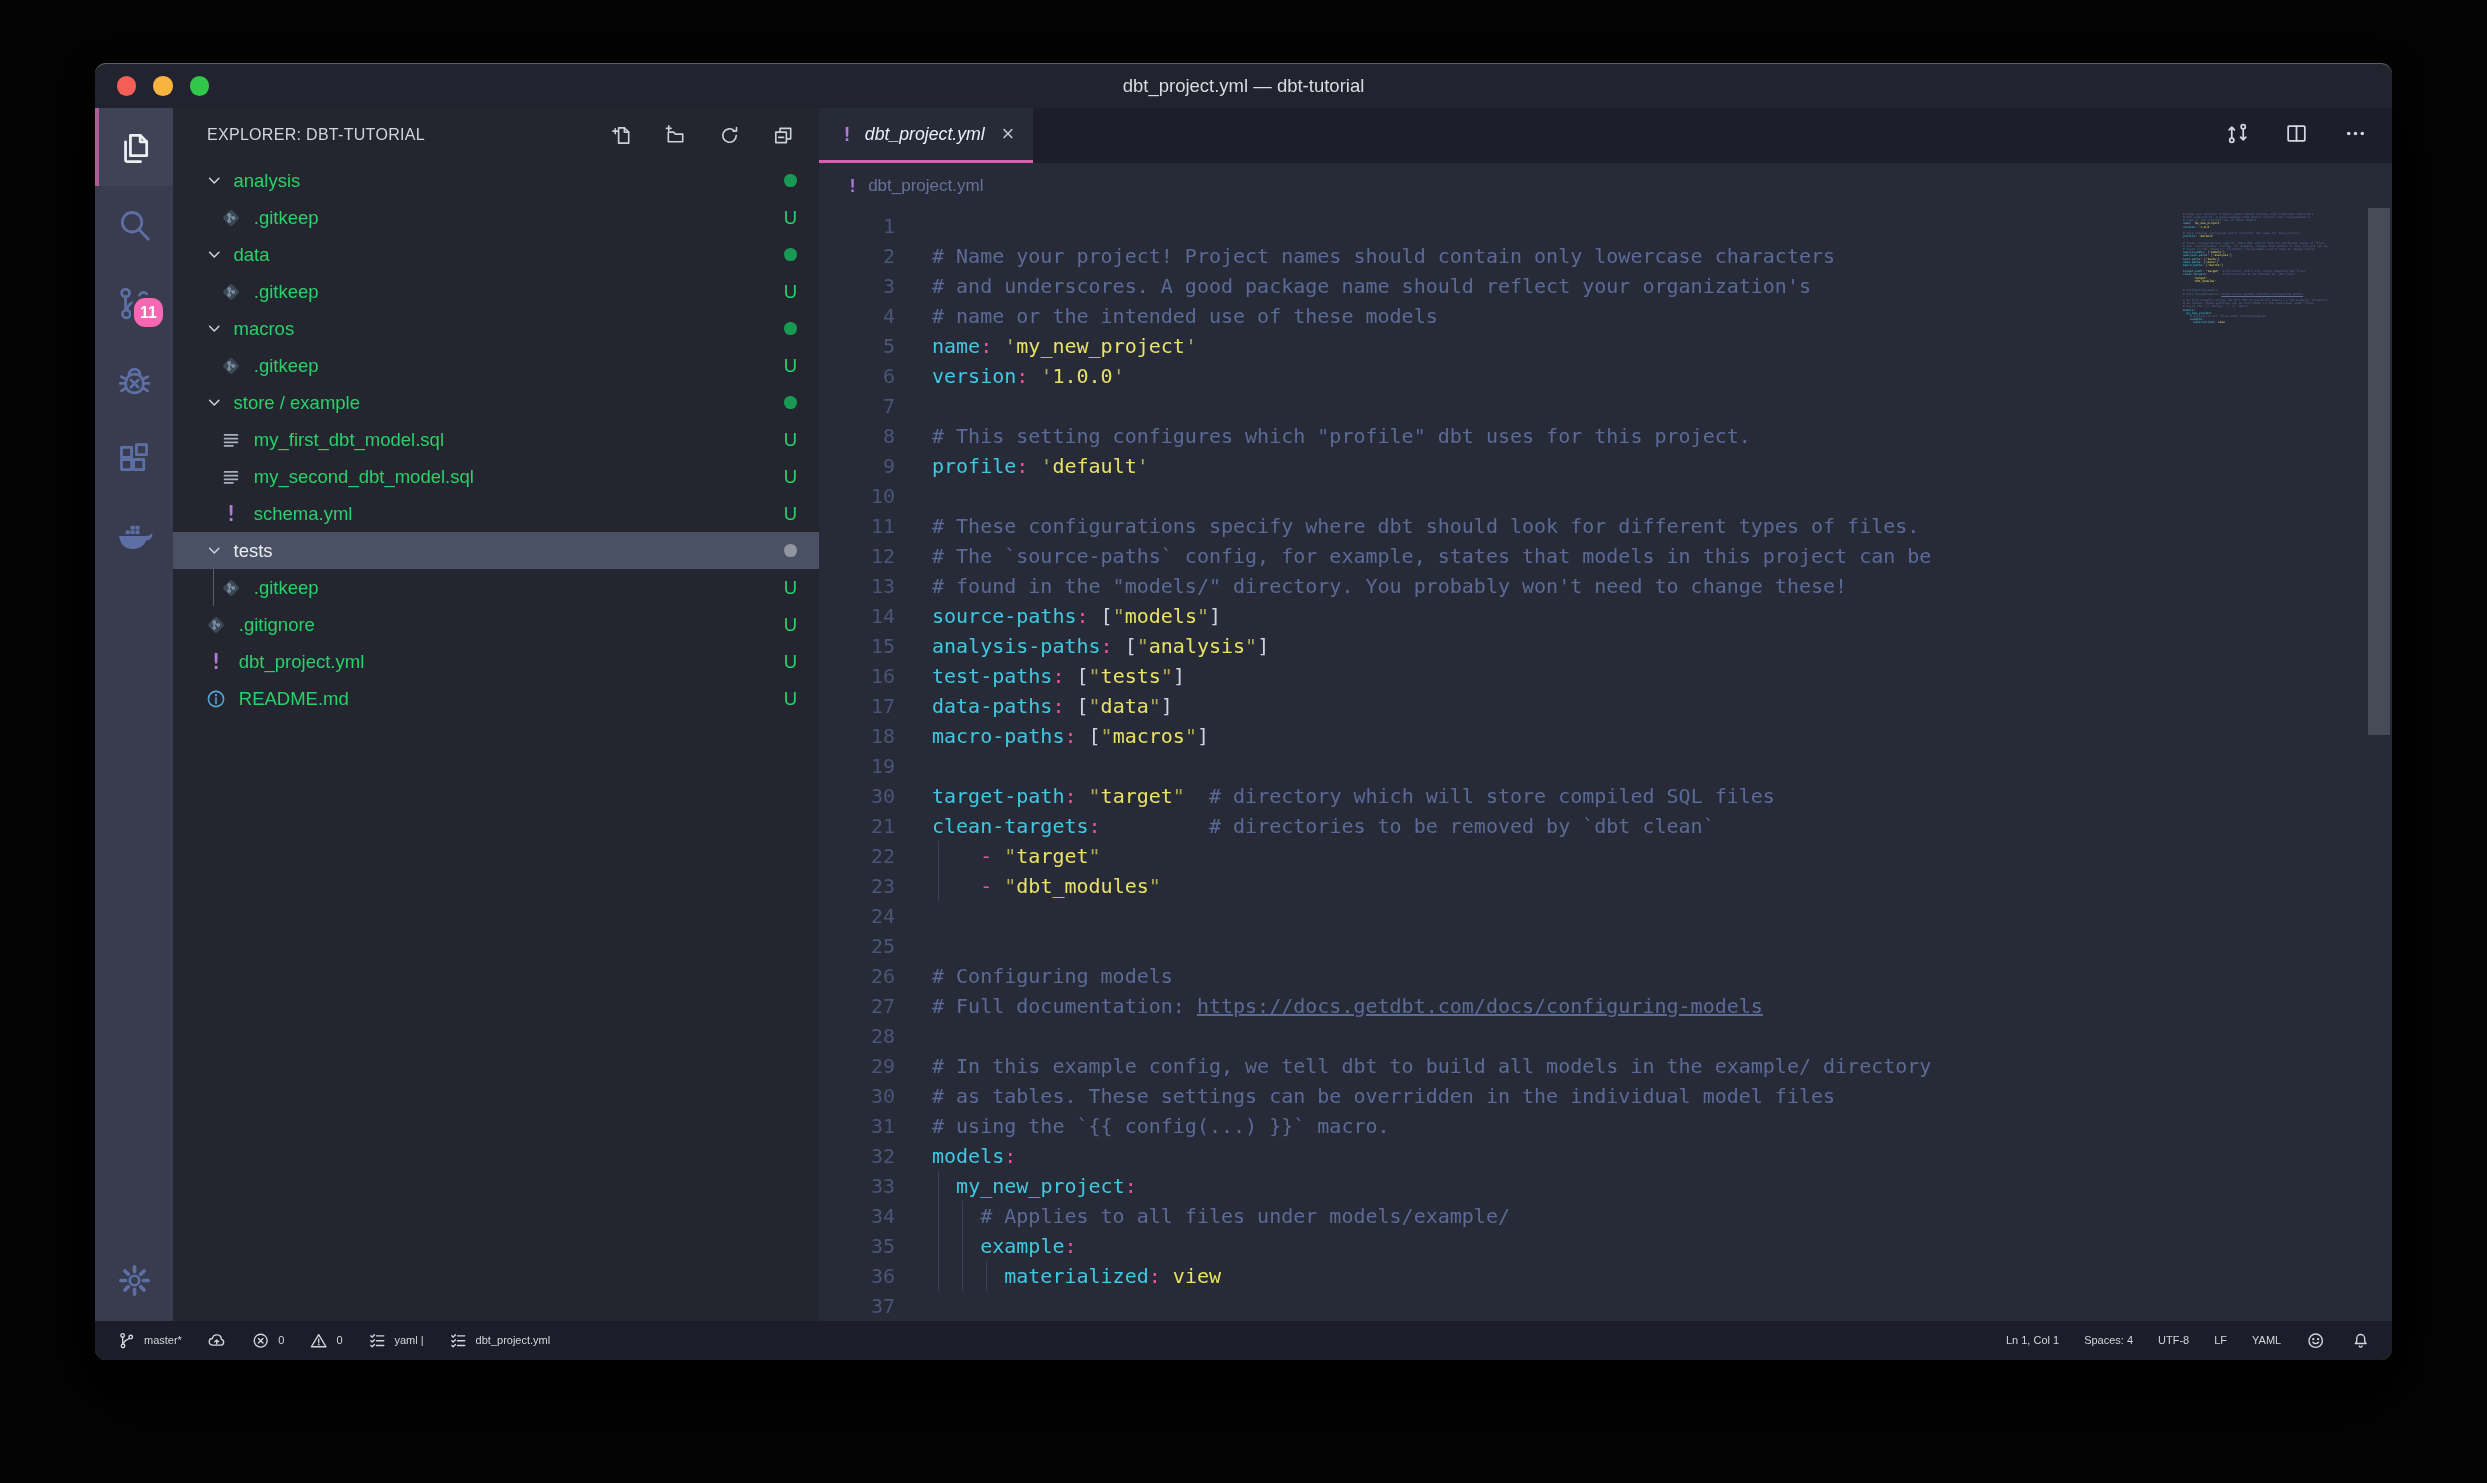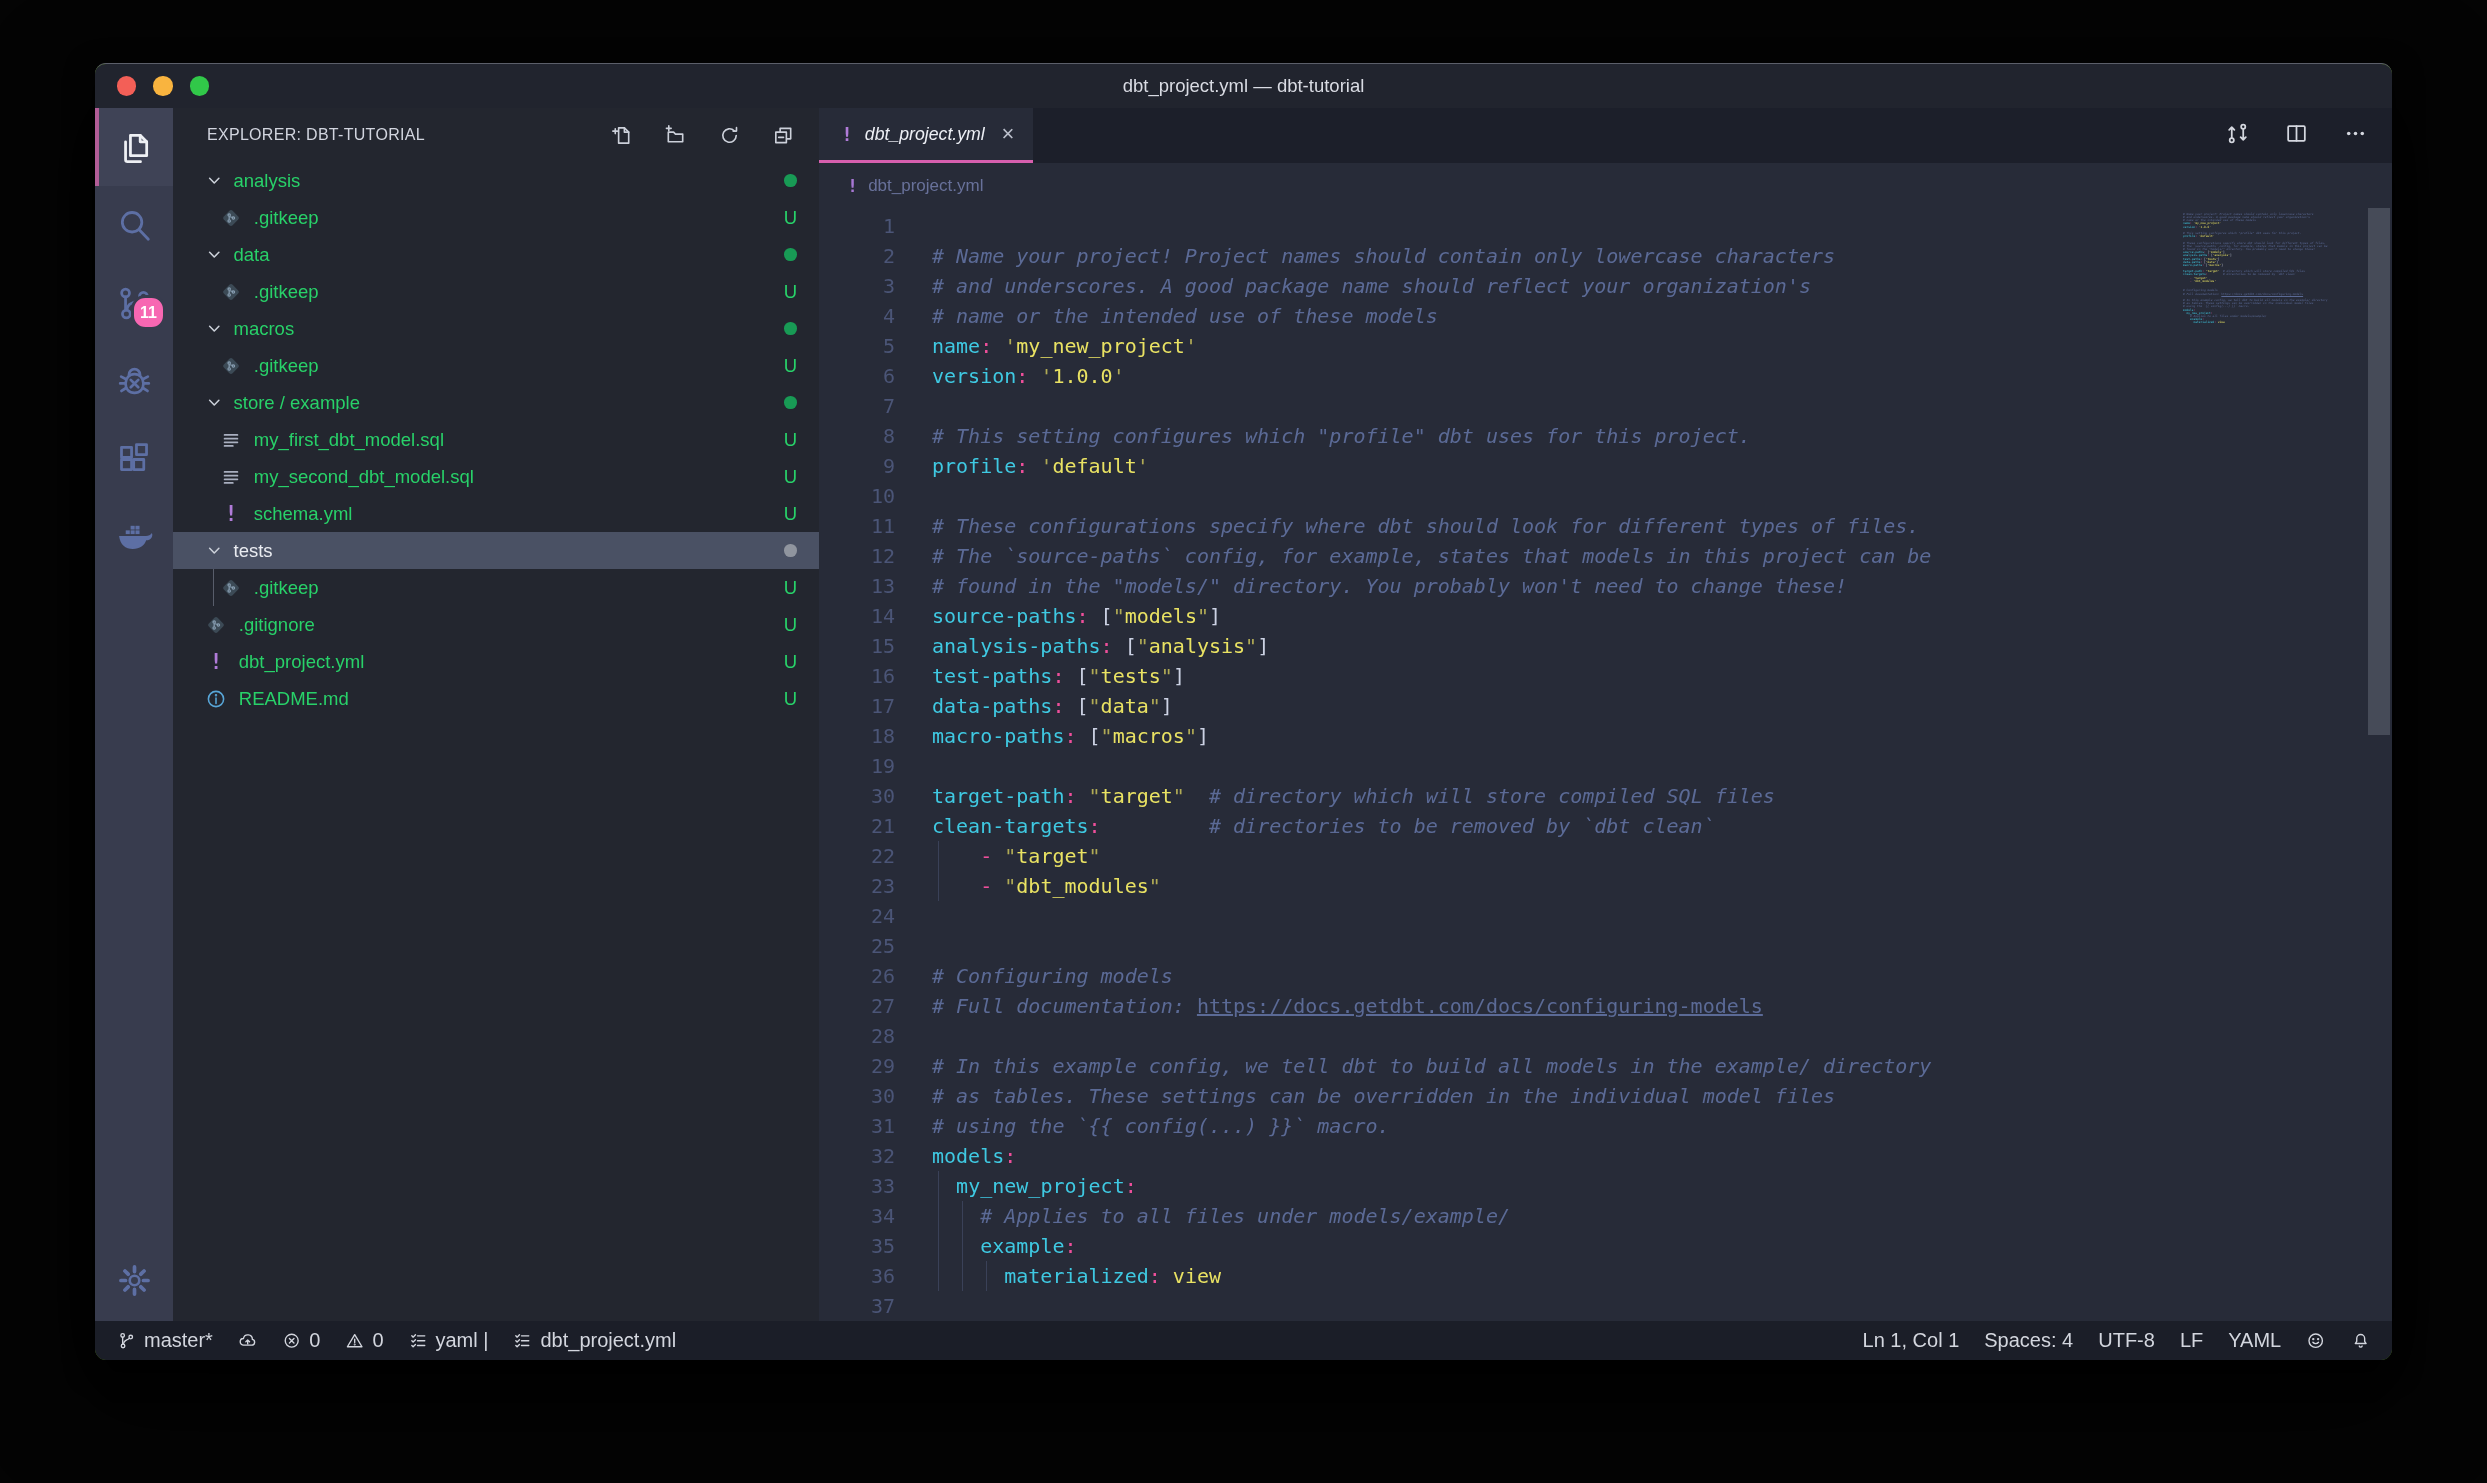--- a/index.html
+++ b/index.html
@@ -66,32 +66,32 @@
   .ed-actions svg{width:25px;height:25px;}
   .breadcrumb{height:45px;flex:none;background:#272b38;display:flex;align-items:center;padding-left:28px;gap:10px;}
   .breadcrumb .excl{color:#a777d4;font-size:18.5px;font-weight:bold;font-family:"DejaVu Sans Mono",monospace;}
   .breadcrumb .blabel{color:#68719a;font-size:17px;}
   
   .codearea{flex:1;background:#272b38;display:flex;position:relative;min-height:0;font-family:"DejaVu Sans Mono",monospace;}
   .gutter{width:113px;flex:none;padding-top:2.5px;text-align:right;}
   .gutter .ln{height:30px;line-height:30px;padding-right:37px;color:#4b5577;font-size:20px;}
   .code{flex:1;padding-top:2.5px;overflow:hidden;}
   .cline{height:30px;line-height:30px;white-space:pre;font-size:20px;position:relative;color:#c8cee2;}
-  .tok-c{color:#5b6a96;font-style:italic;} .tok-k{color:#3fc9e2;text-align:right;} .tok-p{color:#ee4f9b;}
+  .tok-c{color:#5b6a96;} .tok-k{color:#3fc9e2;text-align:right;} .tok-p{color:#ee4f9b;}
   .tok-s{color:#e9e263;} .tok-q{color:#b0aa55;} .tok-b{color:#ccd2e4;} .tok-d{color:#c8cee2;}
   .tok-u{color:#5b6a96;text-decoration:underline;}
   .iguide{position:absolute;top:0;bottom:0;border-left:1.7px solid #3a4158;}
   
   .minimap{position:absolute;top:1.7px;right:59px;width:150px;overflow:hidden;pointer-events:auto;}
   .mline{height:3.2px;line-height:3.2px;font-size:2.9px;white-space:pre;font-family:"DejaVu Sans Mono",monospace;color:#c8cee2;}
   .vscroll{position:absolute;top:0;right:1.7px;width:22px;height:527px;background:#464b58;}
   
   .statusbar{height:39px;flex:none;background:#1b1e28;display:flex;align-items:center;justify-content:space-between;padding:0 22px;}
   .sb-group{display:flex;align-items:center;gap:25px;}
-  .sb-item{display:flex;align-items:center;gap:7.6px;color:#d3d6de;font-size:20px;cursor:pointer;}
+  .sb-item{display:flex;align-items:center;gap:7.6px;color:#d3d6de;font-size:11px;cursor:pointer;}
   .sb-item svg{width:19.4px;height:19.4px;}
 </style>
 </head>
 <body>
 
 <div class="window">
 
   <div class="titlebar">
     <div class="traffic">
       <div class="tl red"></div>

